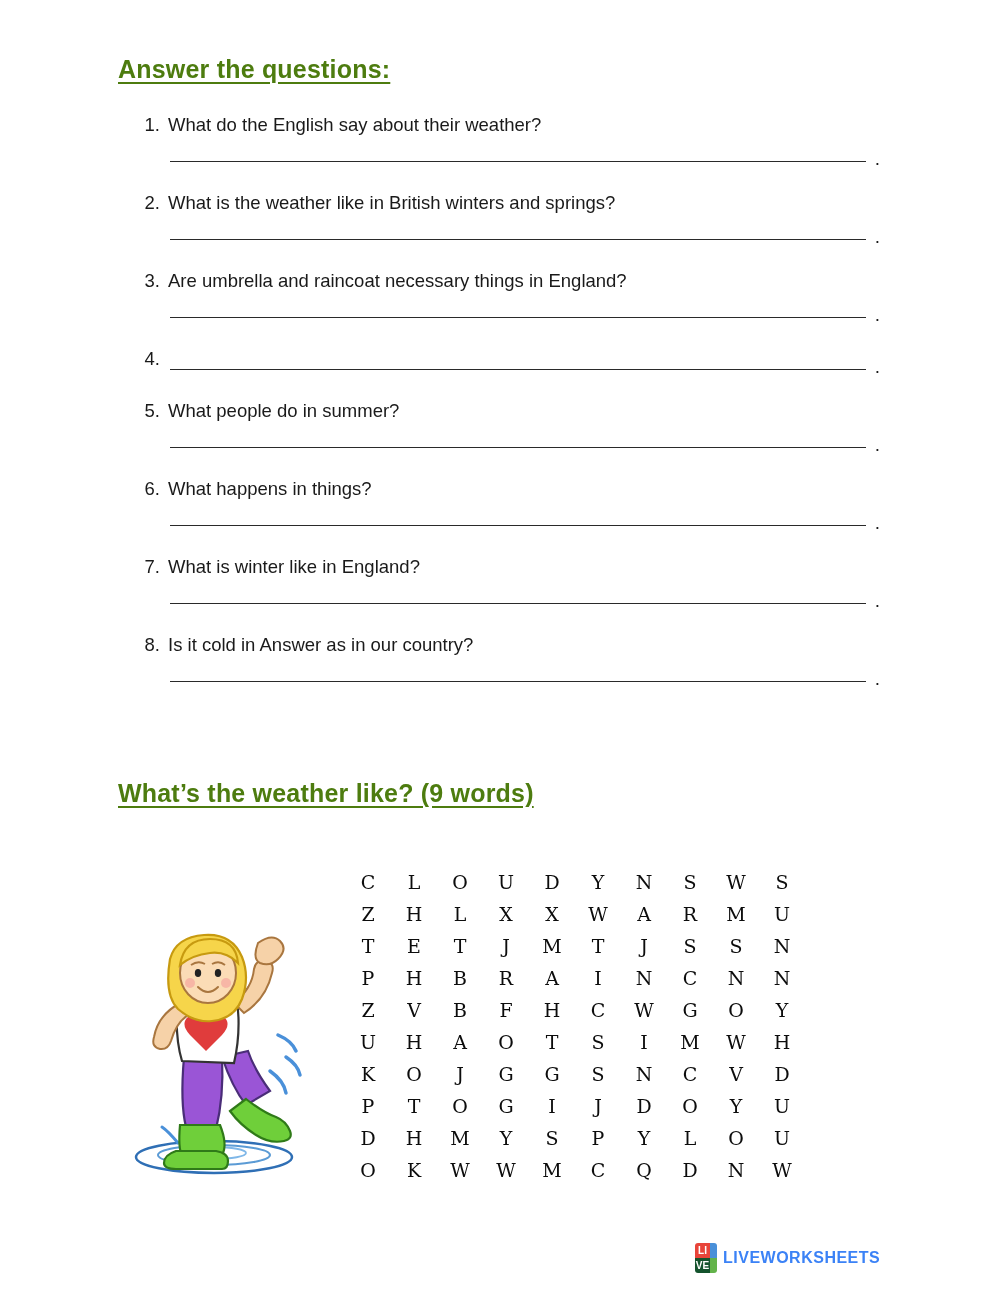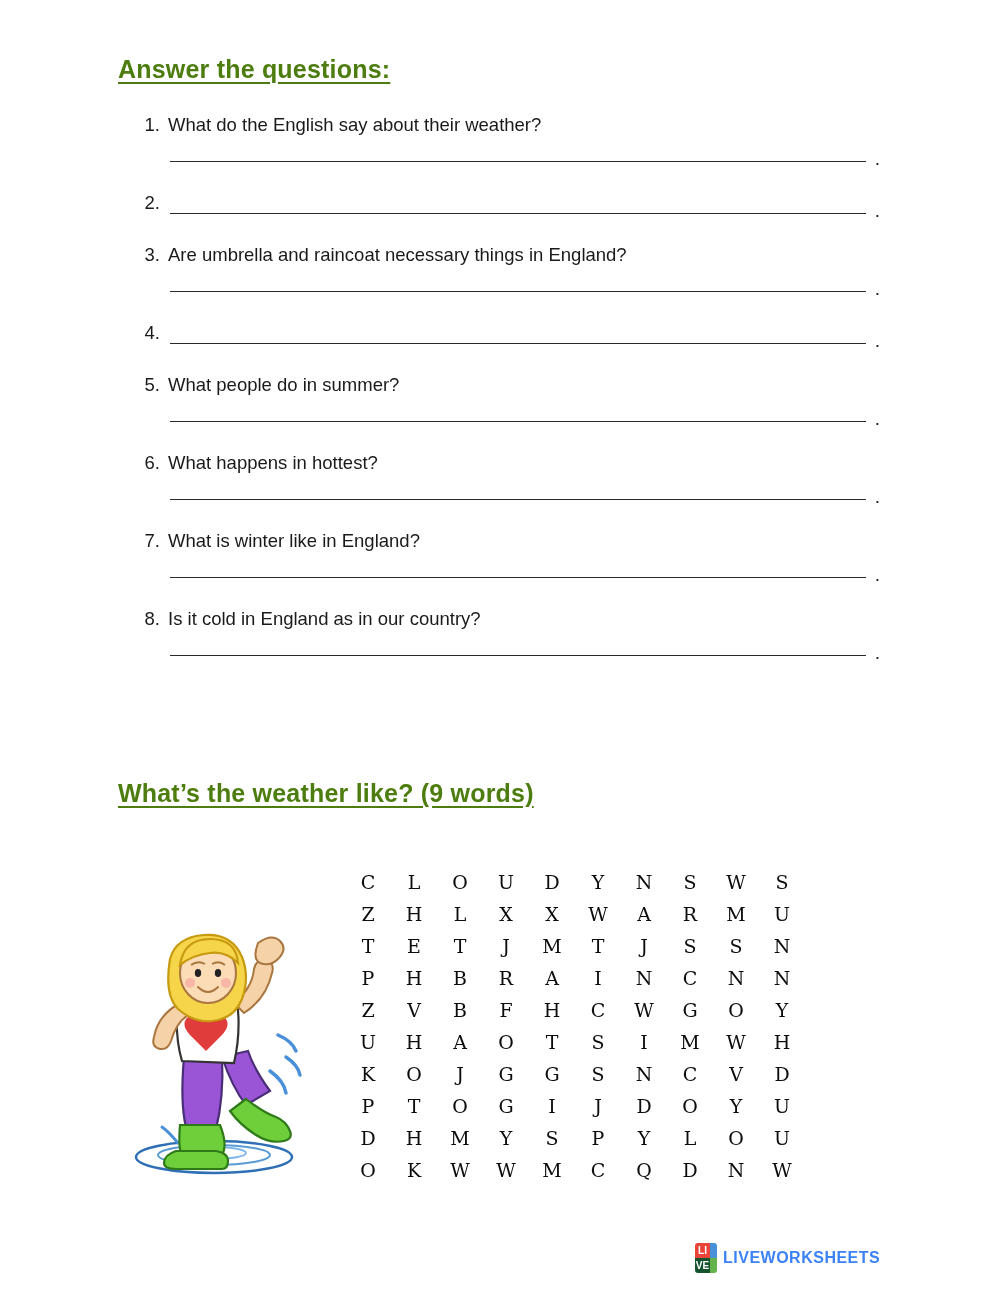--- a/index.html
+++ b/index.html
@@ -174,20 +174,21 @@
         <div class="q-answer-line">
           <div class="rule"></div>
           <div class="period">.</div>
         </div>
       </div>
     </div>
 
     <div class="q-item">
       <div class="q-num">2.</div>
       <div class="q-body">
+        <div class="q-text">What is the weather like in British winters and springs?</div>
         <div class="q-answer-line">
           <div class="rule"></div>
           <div class="period">.</div>
         </div>
       </div>
     </div>
 
     <div class="q-item">
       <div class="q-num">3.</div>
       <div class="q-body">
@@ -216,21 +217,21 @@
         <div class="q-answer-line">
           <div class="rule"></div>
           <div class="period">.</div>
         </div>
       </div>
     </div>
 
     <div class="q-item">
       <div class="q-num">6.</div>
       <div class="q-body">
-        <div class="q-text">What happens in hottest?</div>
+        <div class="q-text">What happens in things?</div>
         <div class="q-answer-line">
           <div class="rule"></div>
           <div class="period">.</div>
         </div>
       </div>
     </div>
 
     <div class="q-item">
       <div class="q-num">7.</div>
       <div class="q-body">
@@ -238,21 +239,21 @@
         <div class="q-answer-line">
           <div class="rule"></div>
           <div class="period">.</div>
         </div>
       </div>
     </div>
 
     <div class="q-item">
       <div class="q-num">8.</div>
       <div class="q-body">
-        <div class="q-text">Is it cold in England as in our country?</div>
+        <div class="q-text">Is it cold in Answer as in our country?</div>
         <div class="q-answer-line">
           <div class="rule"></div>
           <div class="period">.</div>
         </div>
       </div>
     </div>
 
   </div>
 
   <div class="section-heading" id="heading-wordsearch">What’s the weather like? (9 words)</div>

